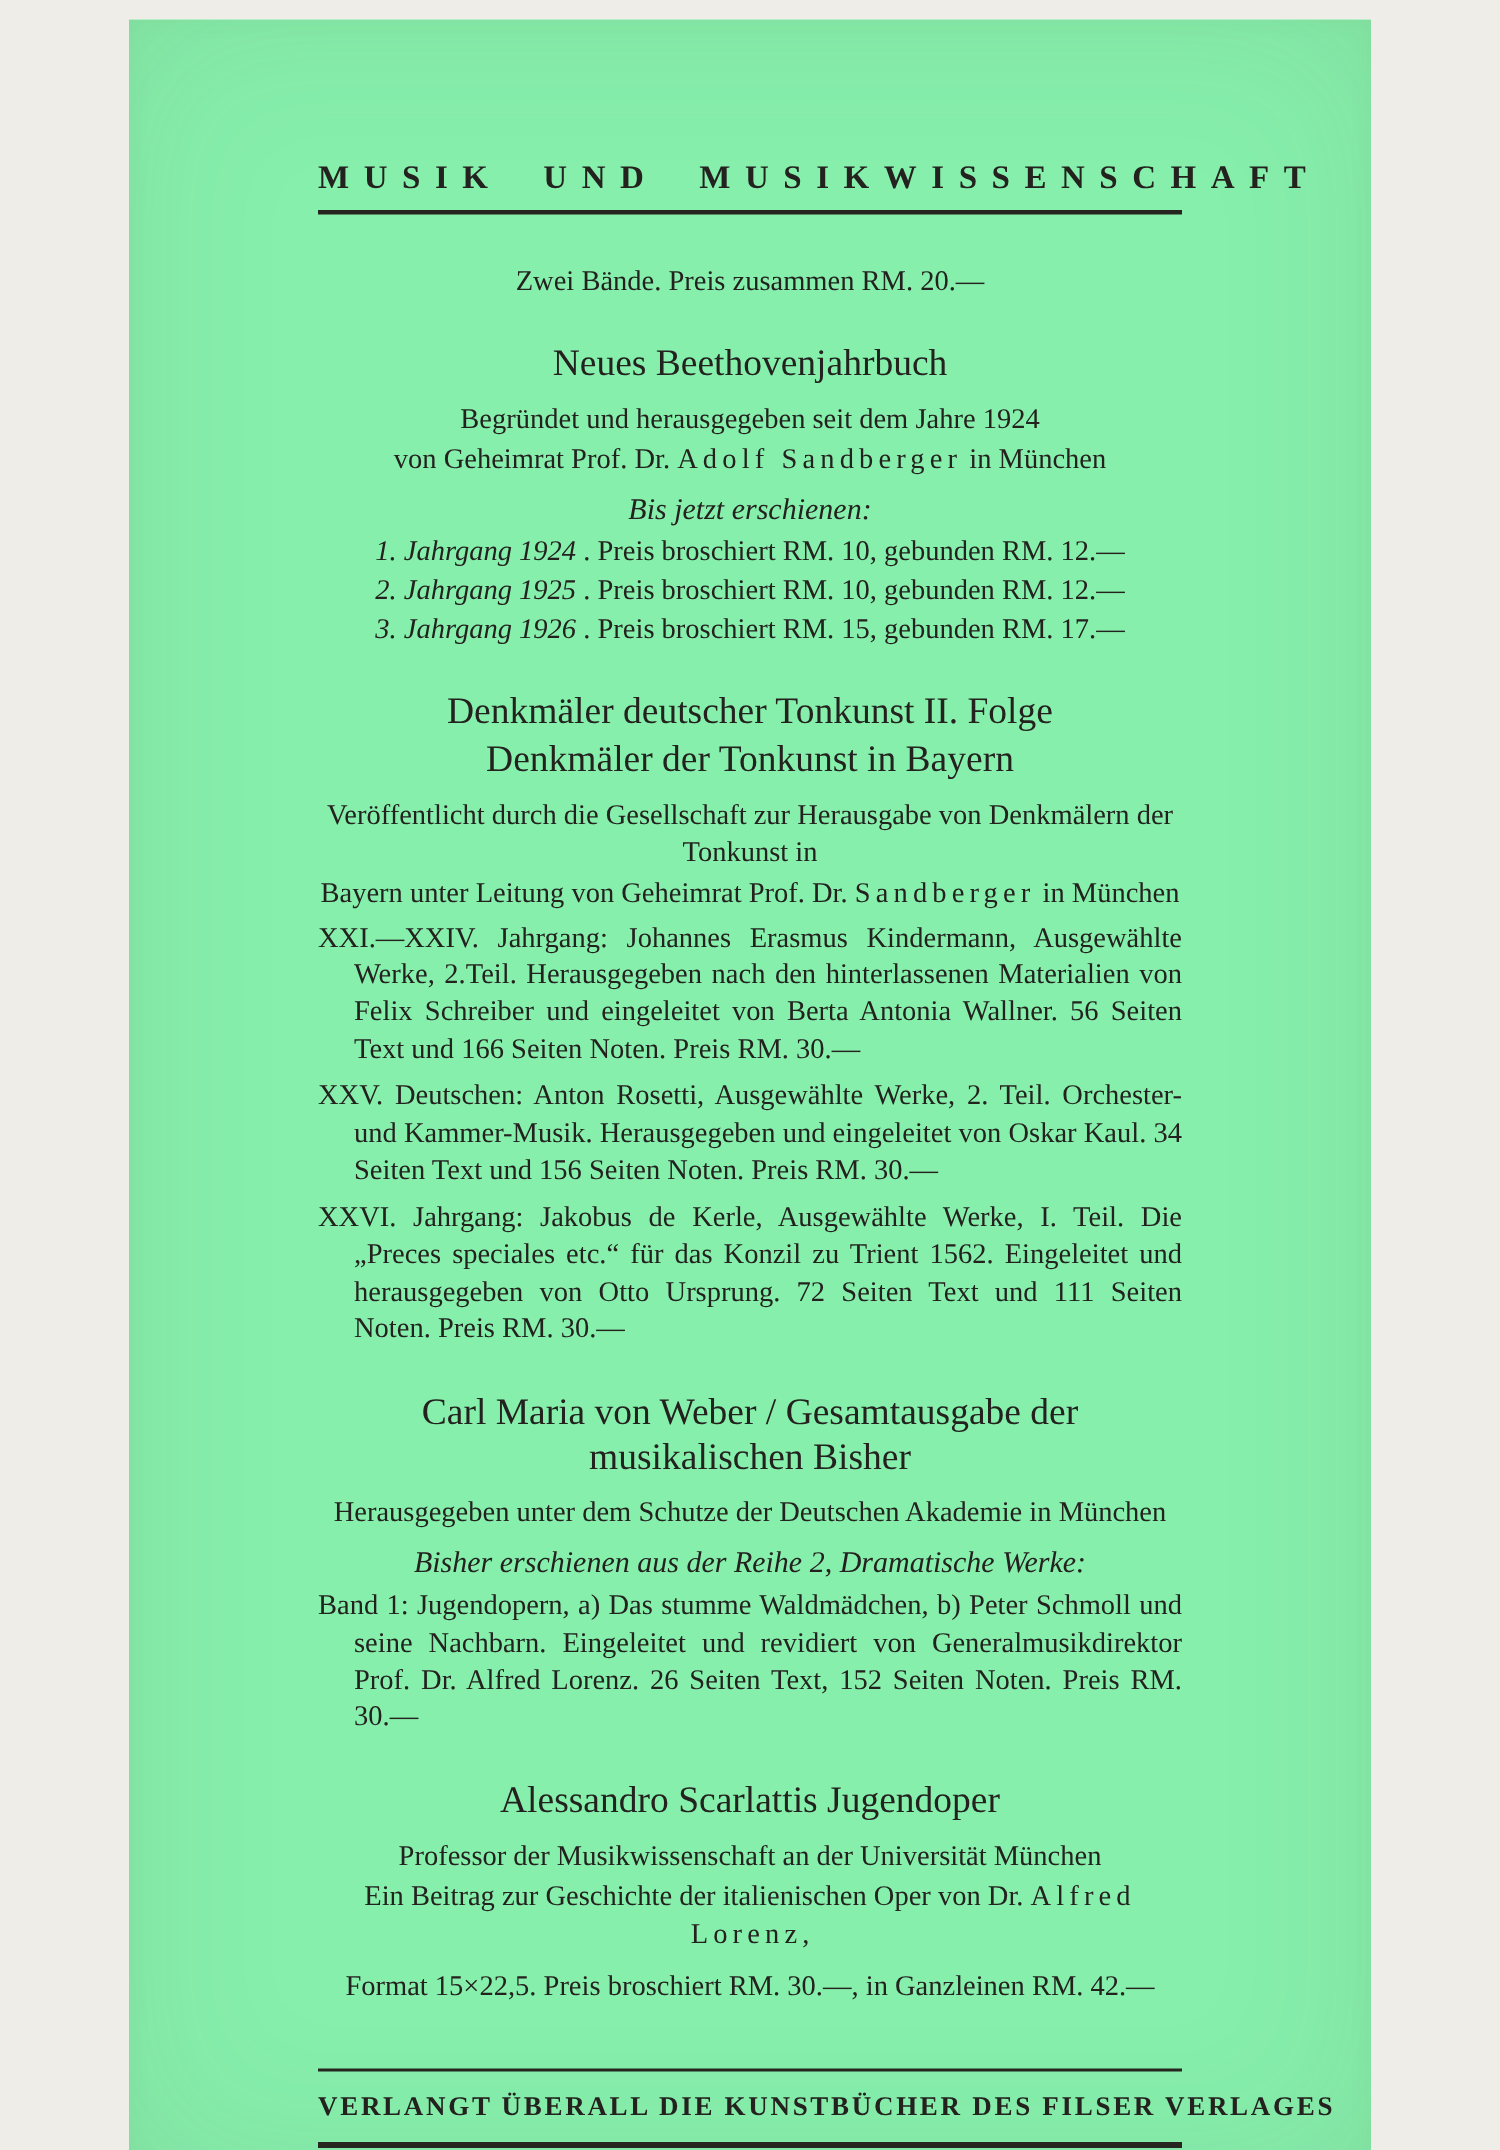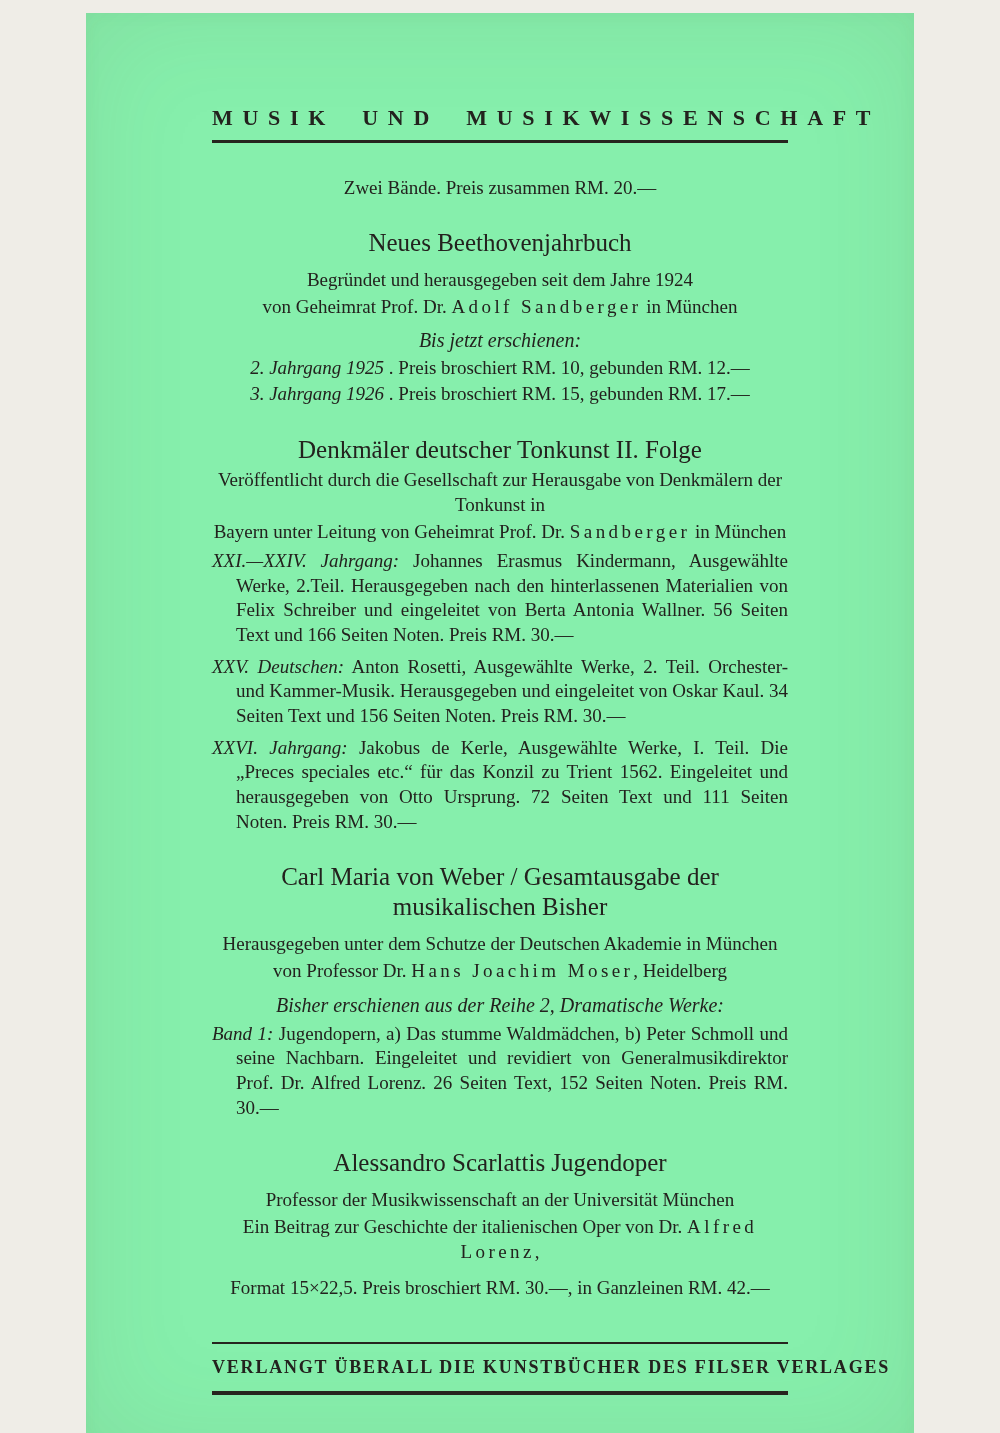--- a/index.html
+++ b/index.html
@@ -61,21 +61,21 @@
   .it { font-style: italic; }
   .sperr { letter-spacing: 0.18em; }
   .entry {
     font-size: 19px;
     line-height: 1.3;
     text-align: justify;
     margin: 5px 0 7px 0;
     padding-left: 24px;
     text-indent: -24px;
   }
-  .entry-label { font-style: italic; }
+  .entry-label { }
   
   .footer { margin-top: 42px; }
   .rule { height: 2px; background: #26251f; }
   .footer-line {
     font-size: 18px;
     font-weight: 700;
     letter-spacing: 0.10em;
     text-align: center;
     white-space: nowrap;
     margin: 13px 0;
@@ -92,37 +92,38 @@
 
   <section class="sec">
     <p class="line">Zwei Bände. Preis zusammen RM. 20.—</p>
   </section>
 
   <section class="sec">
     <h2 class="sec-title">Neues Beethovenjahrbuch</h2>
     <p class="line">Begründet und herausgegeben seit dem Jahre 1924</p>
     <p class="line"><span>von Geheimrat Prof. Dr. </span><span class="sperr">Adolf Sandberger</span><span> in München</span></p>
     <p class="note">Bis jetzt erschienen:</p>
+    <p class="jahr"><span class="it">1. Jahrgang 1924</span><span> .  Preis broschiert RM. 10, gebunden RM. 12.—</span></p>
     <p class="jahr"><span class="it">2. Jahrgang 1925</span><span> .  Preis broschiert RM. 10, gebunden RM. 12.—</span></p>
     <p class="jahr"><span class="it">3. Jahrgang 1926</span><span> .  Preis broschiert RM. 15, gebunden RM. 17.—</span></p>
   </section>
 
   <section class="sec">
     <h2 class="sec-title tight">Denkmäler deutscher Tonkunst II. Folge</h2>
+    <h2 class="sec-title">Denkmäler der Tonkunst in Bayern</h2>
     <p class="line">Veröffentlicht durch die Gesellschaft zur Herausgabe von Denkmälern der Tonkunst in</p>
     <p class="line"><span>Bayern unter Leitung von Geheimrat Prof. Dr. </span><span class="sperr">Sandberger</span><span> in München</span></p>
     <p class="entry"><span class="entry-label">XXI.—XXIV. Jahrgang:</span><span> Johannes Erasmus Kindermann, Ausgewählte Werke, 2.Teil. Herausgegeben nach den hinterlassenen Materialien von Felix Schreiber und eingeleitet von Berta Antonia Wallner. 56 Seiten Text und 166 Seiten Noten. Preis RM. 30.—</span></p>
     <p class="entry"><span class="entry-label">XXV. Deutschen:</span><span> Anton Rosetti, Ausgewählte Werke, 2. Teil. Orchester- und Kammer-Musik. Herausgegeben und eingeleitet von Oskar Kaul. 34 Seiten Text und 156 Seiten Noten. Preis RM. 30.—</span></p>
     <p class="entry"><span class="entry-label">XXVI. Jahrgang:</span><span> Jakobus de Kerle, Ausgewählte Werke, I. Teil. Die „Preces speciales etc.“ für das Konzil zu Trient 1562. Eingeleitet und herausgegeben von Otto Ursprung. 72 Seiten Text und 111 Seiten Noten. Preis RM. 30.—</span></p>
   </section>
 
   <section class="sec">
     <h2 class="sec-title">Carl Maria von Weber / Gesamtausgabe der musikalischen Bisher</h2>
     <p class="line">Herausgegeben unter dem Schutze der Deutschen Akademie in München</p>
-    <p class="line"><span>von Professor Dr. </span><span class="sperr">Hans Joachim Moser</span><span>, Heidelberg</span></p>
     <p class="note">Bisher erschienen aus der Reihe 2, Dramatische Werke:</p>
     <p class="entry"><span class="entry-label">Band 1:</span><span> Jugendopern, a) Das stumme Waldmädchen, b) Peter Schmoll und seine Nachbarn. Eingeleitet und revidiert von Generalmusikdirektor Prof. Dr. Alfred Lorenz. 26 Seiten Text, 152 Seiten Noten. Preis RM. 30.—</span></p>
   </section>
 
   <section class="sec">
     <h2 class="sec-title">Alessandro Scarlattis Jugendoper</h2>
     <p class="line">Professor der Musikwissenschaft an der Universität München</p>
     <p class="line"><span>Ein Beitrag zur Geschichte der italienischen Oper von Dr. </span><span class="sperr">Alfred Lorenz</span><span>,</span></p>
     <p class="line" style="margin-top:10px;">Format 15×22,5. Preis broschiert RM. 30.—, in Ganzleinen RM. 42.—</p>
   </section>

